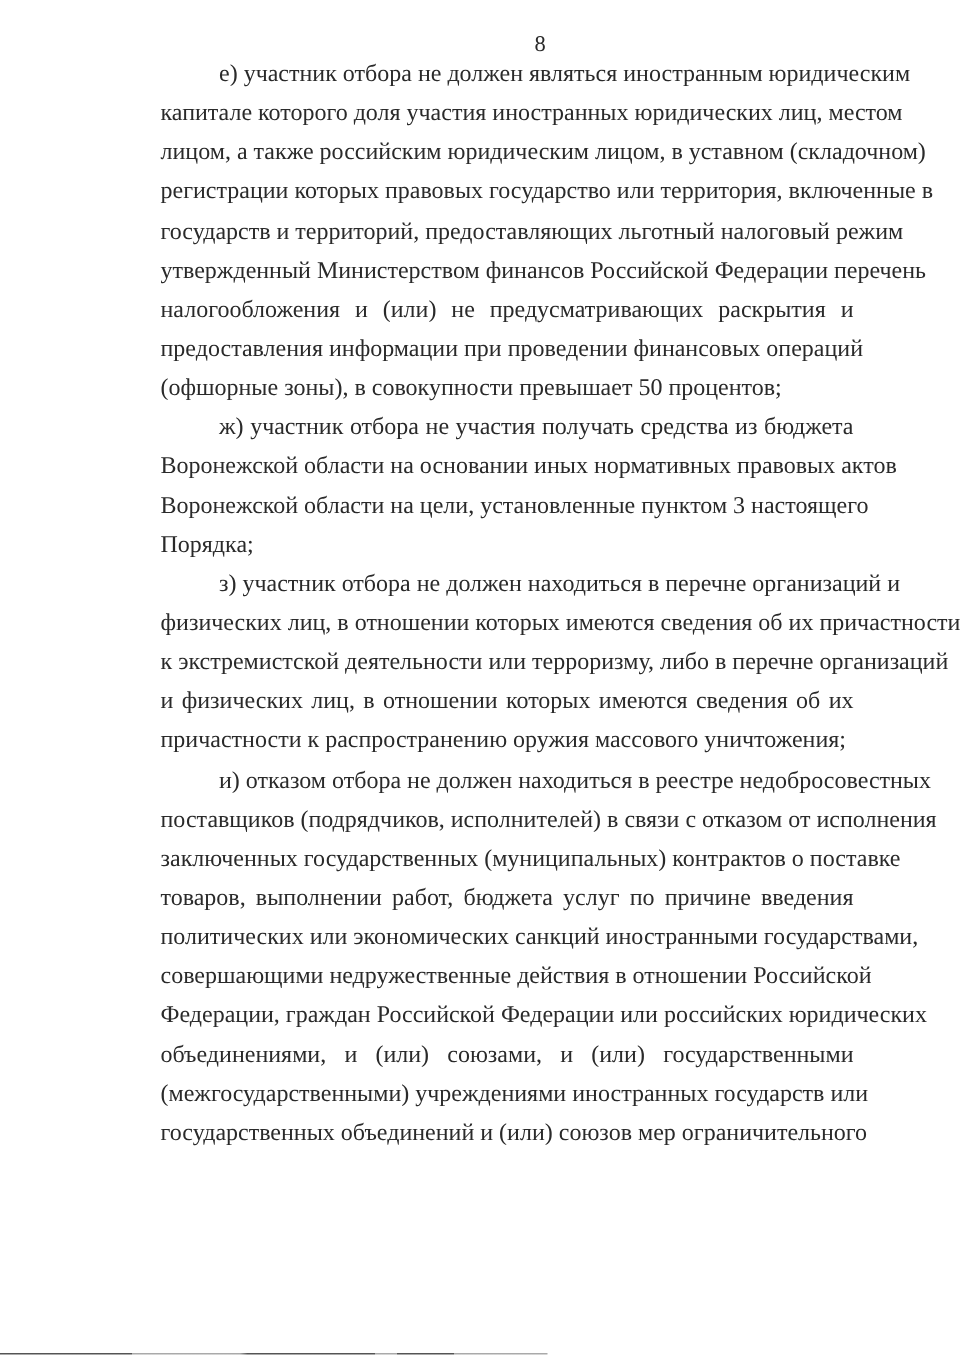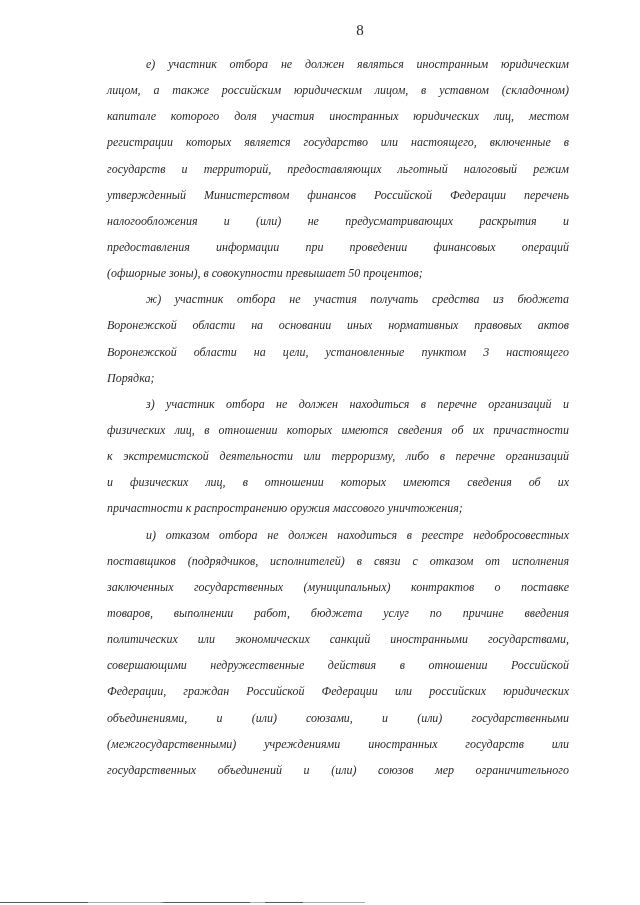--- a/index.html
+++ b/index.html
@@ -19,26 +19,25 @@
       position: absolute;
       top: 20px;
       left: 0;
       width: 720px;
       text-align: center;
       font-size: 15px;
       line-height: 20px;
     }
     .body-text {
       position: absolute;
-      top: 51px;
+      top: 37px;
       left: 107px;
       width: 462px;
-      font-size: 12px;
+      font-size: 16px;
       line-height: 26.15px;
-      font-style: italic;
     }
     .line {
       display: block;
       height: 26.15px;
       white-space: nowrap;
       text-align: justify;
       text-align-last: justify;
       overflow: visible;
     }
     .line.indent {
@@ -62,23 +61,23 @@
   </style>
 </head>
 <body>
 
 <div class="page-number">8</div>
 
 <div class="body-text">
 
   <div>
     <span class="line indent">е) участник отбора не должен являться иностранным юридическим</span>
+    <span class="line">капитале которого доля участия иностранных юридических лиц, местом</span>
     <span class="line">лицом, а также российским юридическим лицом, в уставном (складочном)</span>
-    <span class="line">капитале которого доля участия иностранных юридических лиц, местом</span>
-    <span class="line">регистрации которых является государство или настоящего, включенные в</span>
+    <span class="line">регистрации которых правовых государство или территория, включенные в</span>
     <span class="line">государств и территорий, предоставляющих льготный налоговый режим</span>
     <span class="line">утвержденный Министерством финансов Российской Федерации перечень</span>
     <span class="line">налогообложения и (или) не предусматривающих раскрытия и</span>
     <span class="line">предоставления информации при проведении финансовых операций</span>
     <span class="line last">(офшорные зоны), в совокупности превышает 50 процентов;</span>
   </div>
 
   <div>
     <span class="line indent">ж) участник отбора не участия получать средства из бюджета</span>
     <span class="line">Воронежской области на основании иных нормативных правовых актов</span>

